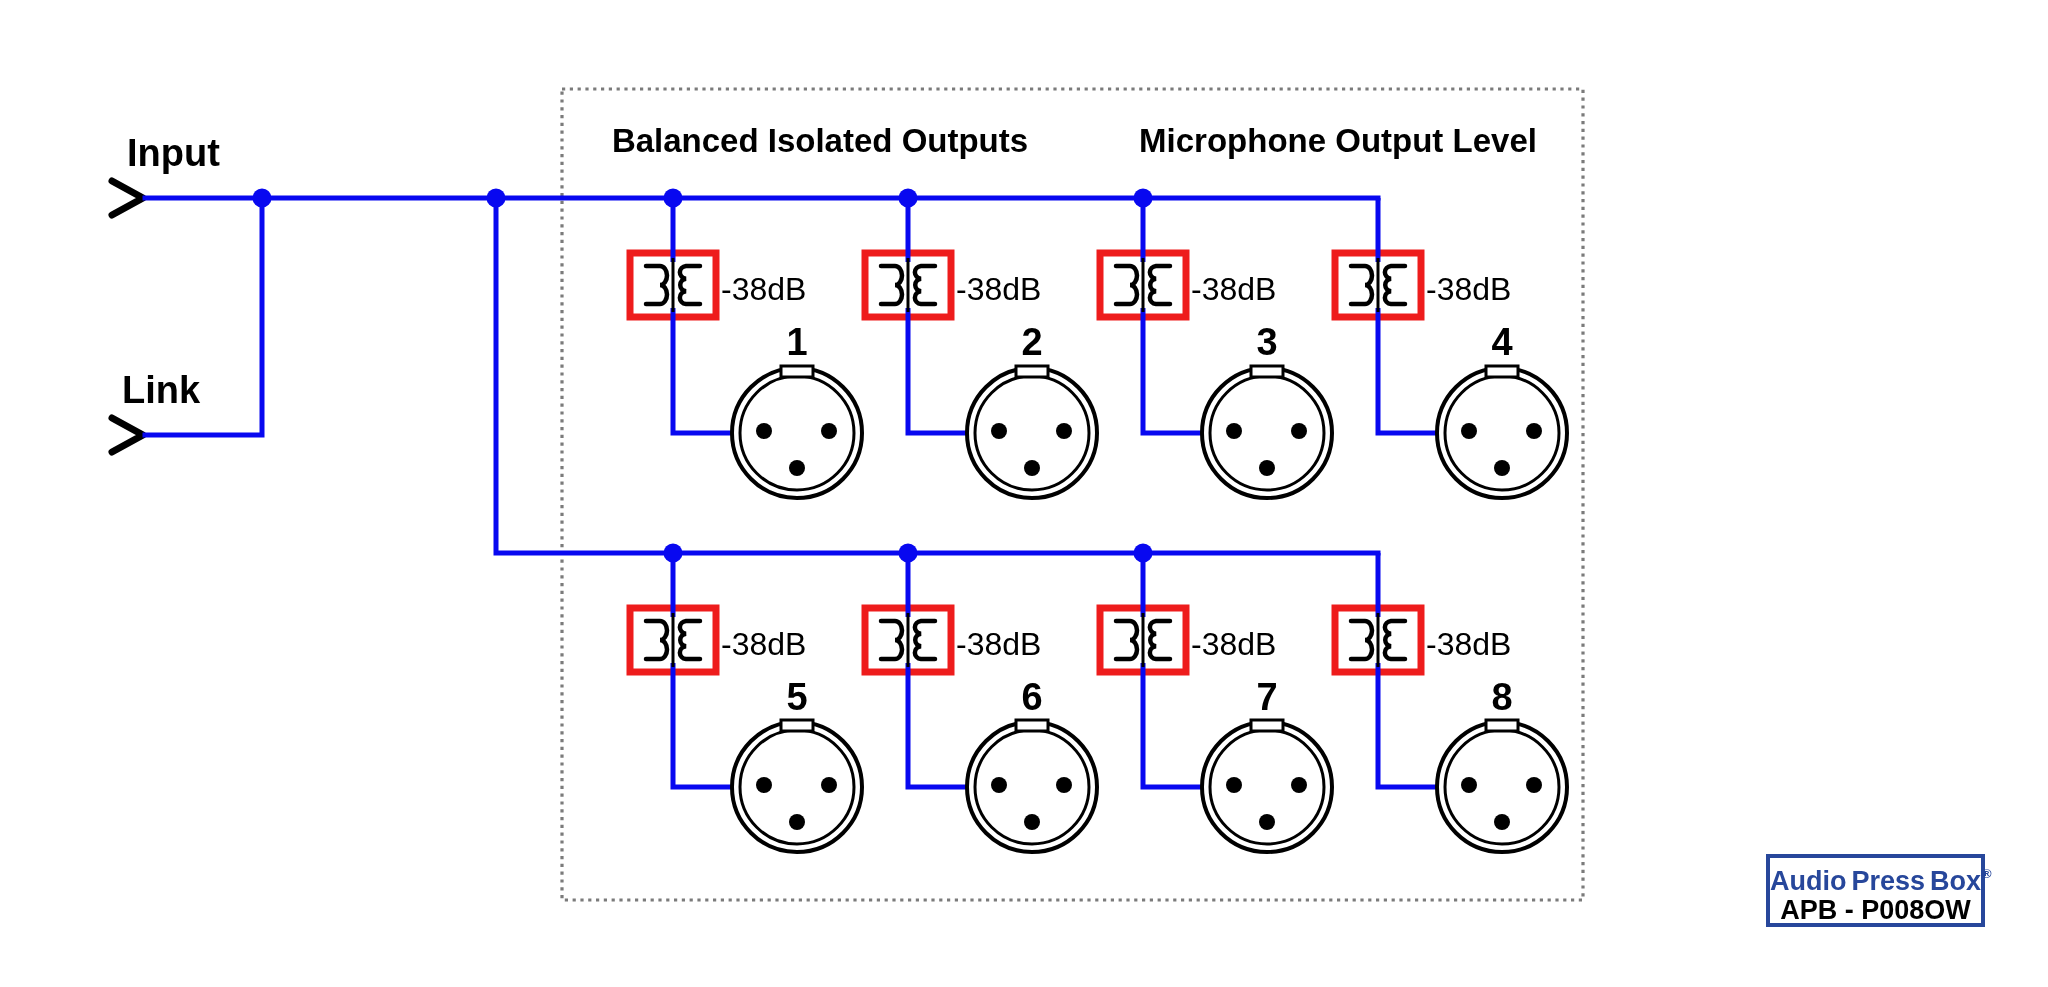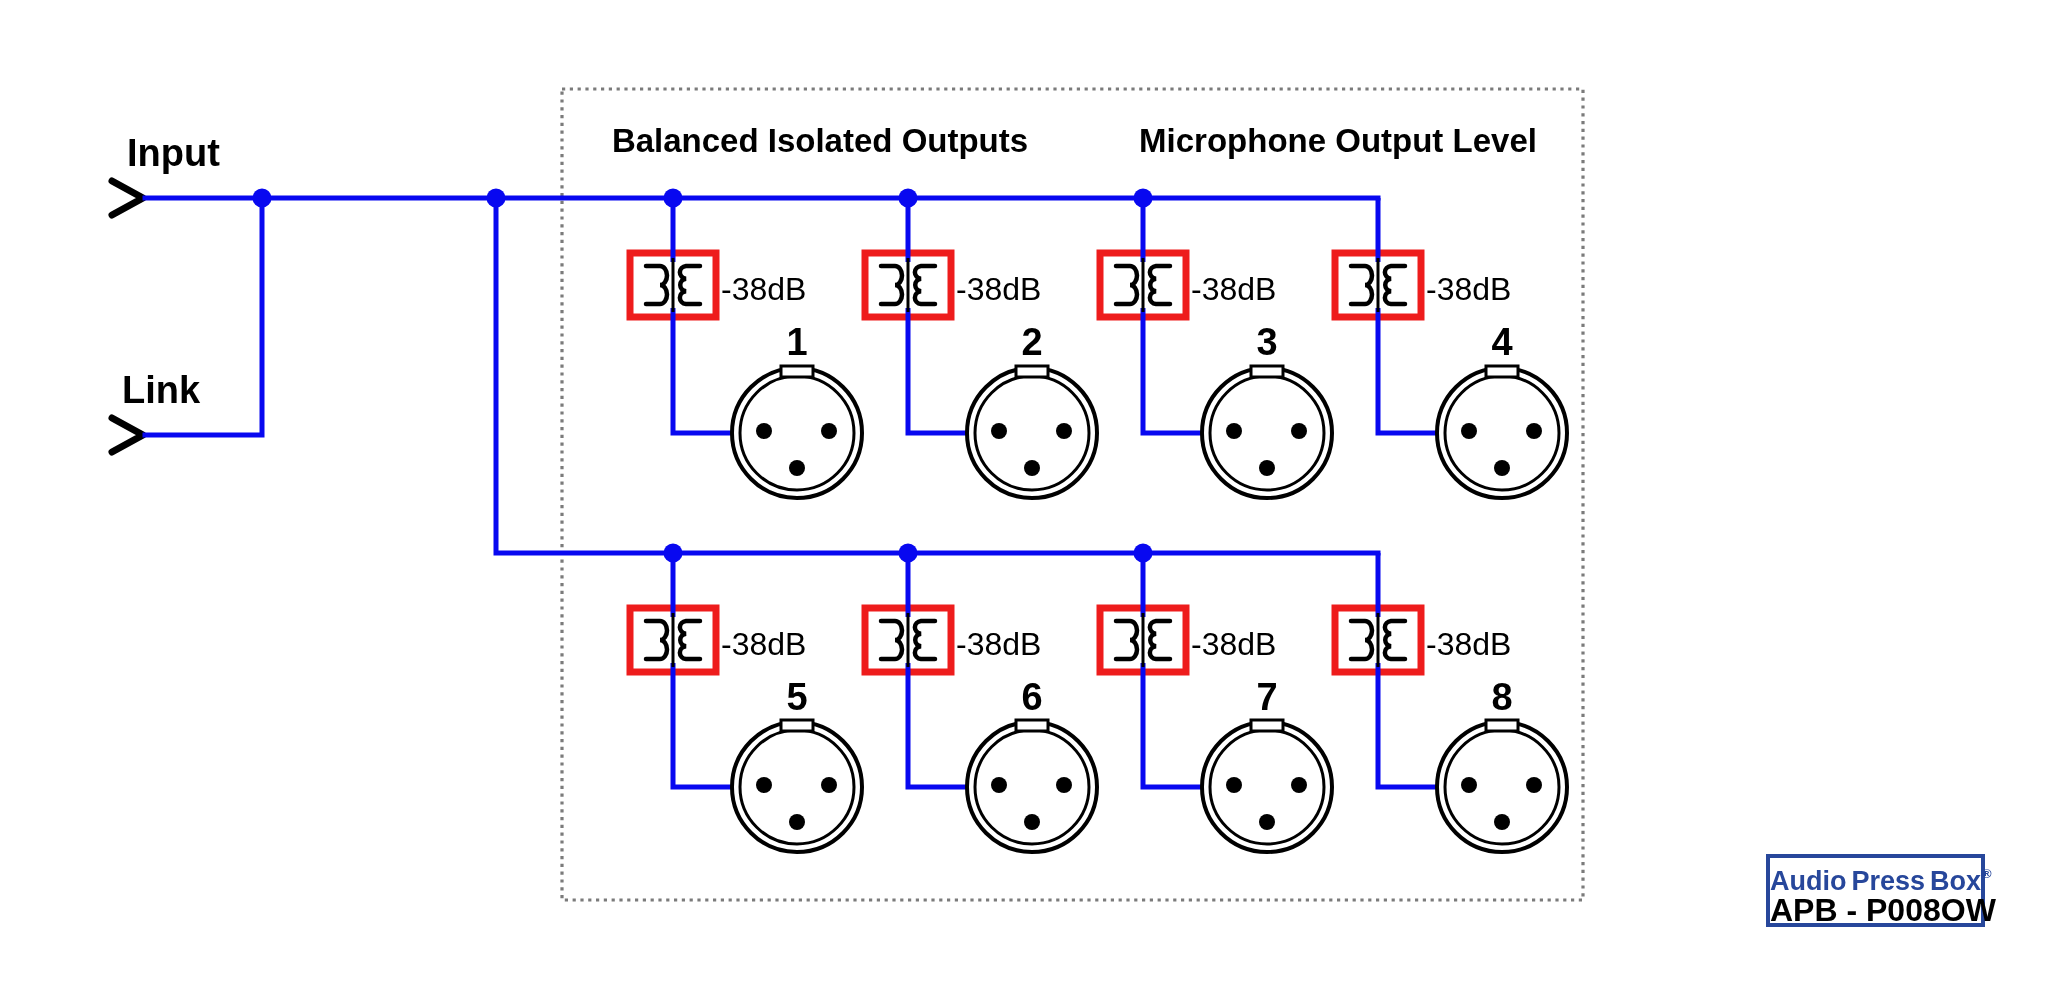--- a/index.html
+++ b/index.html
@@ -11,21 +11,21 @@
   .boundary{fill:none;stroke:var(--gray);stroke-width:3.2;stroke-dasharray:3.2 4.6;}
   .arrow{stroke:#000;stroke-width:7;fill:none;stroke-linecap:round;stroke-linejoin:round;}
   .port-lbl{font-weight:bold;font-size:38px;fill:#000;}
   .hdr{font-weight:bold;font-size:33px;fill:#000;text-anchor:middle;}
   .logo{position:absolute;left:1766px;top:854px;width:211px;height:62px;border:4px solid var(--logoblue);
         background:#fff;text-align:center;padding-top:3px;box-sizing:content-box;}
   .logo-line1{font-size:27px;font-weight:bold;color:var(--logoblue);line-height:29px;white-space:nowrap;}
   .logo-line1 .part{margin-left:5px;}
   .logo-line1 .part:first-child{margin-left:0;}
   .logo-line1 sup{font-size:13px;position:relative;top:-2px;left:1px;}
-  .logo-line2{font-size:32px;font-weight:bold;color:#000;line-height:29px;white-space:nowrap;}
+  .logo-line2{font-size:27px;font-weight:bold;color:#000;line-height:29px;white-space:nowrap;}
 </style>
 </head>
 <body>
 
 <div class="canvas">
 
   <svg width="2048" height="987" viewBox="0 0 2048 987">
 
     <rect class="boundary" x="562" y="89" width="1021" height="811"></rect>
 

